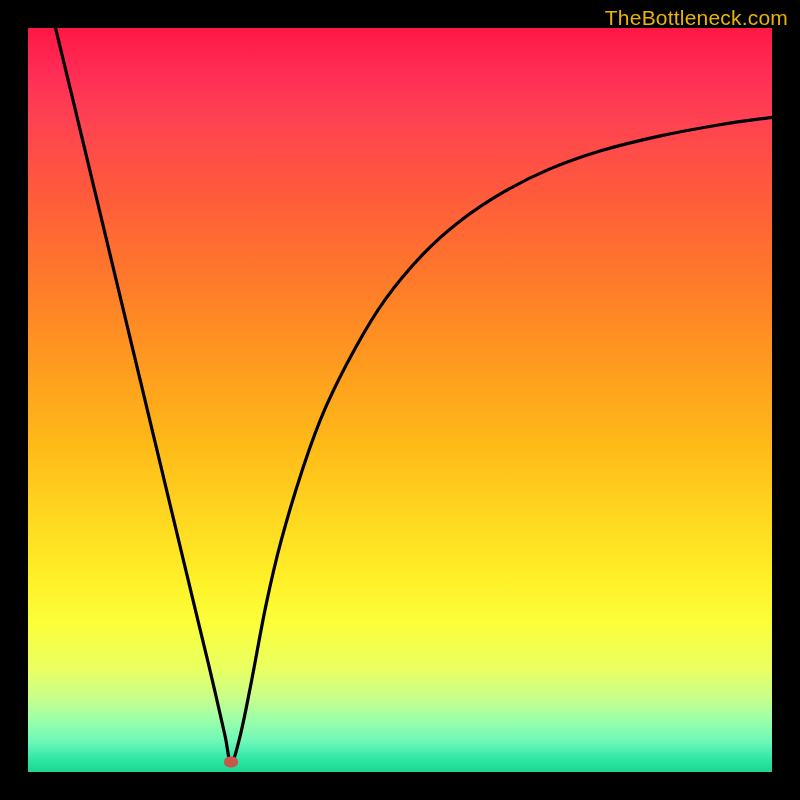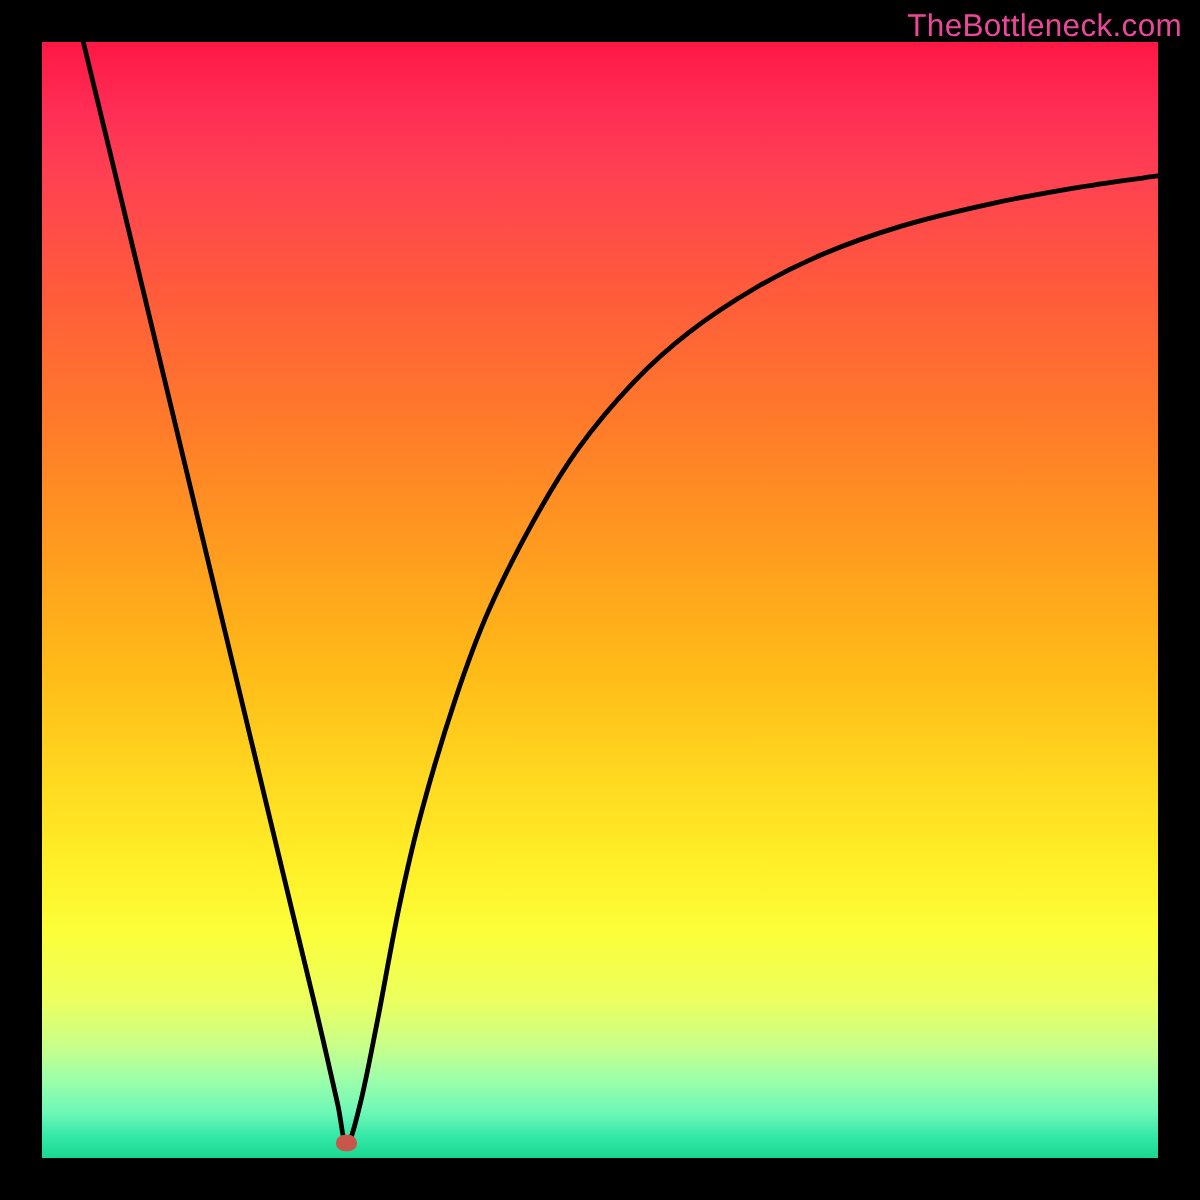--- a/index.html
+++ b/index.html
@@ -32,21 +32,21 @@
       #9cffaa 93%,
       #6cf7b8 96%,
       #35e8a8 98%,
       #18d88f 100%
     );
   }
   .watermark {
     position: absolute;
     top: 6px;
     right: 12px;
-    color: #ec4899;
+    color: #eab308;
     font-size: 21px;
     font-weight: 500;
     letter-spacing: 0.2px;
     font-family: Arial, Helvetica, sans-serif;
   }
   svg.curve {
     position: absolute;
     left: 0;
     top: 0;
     width: 744px;

